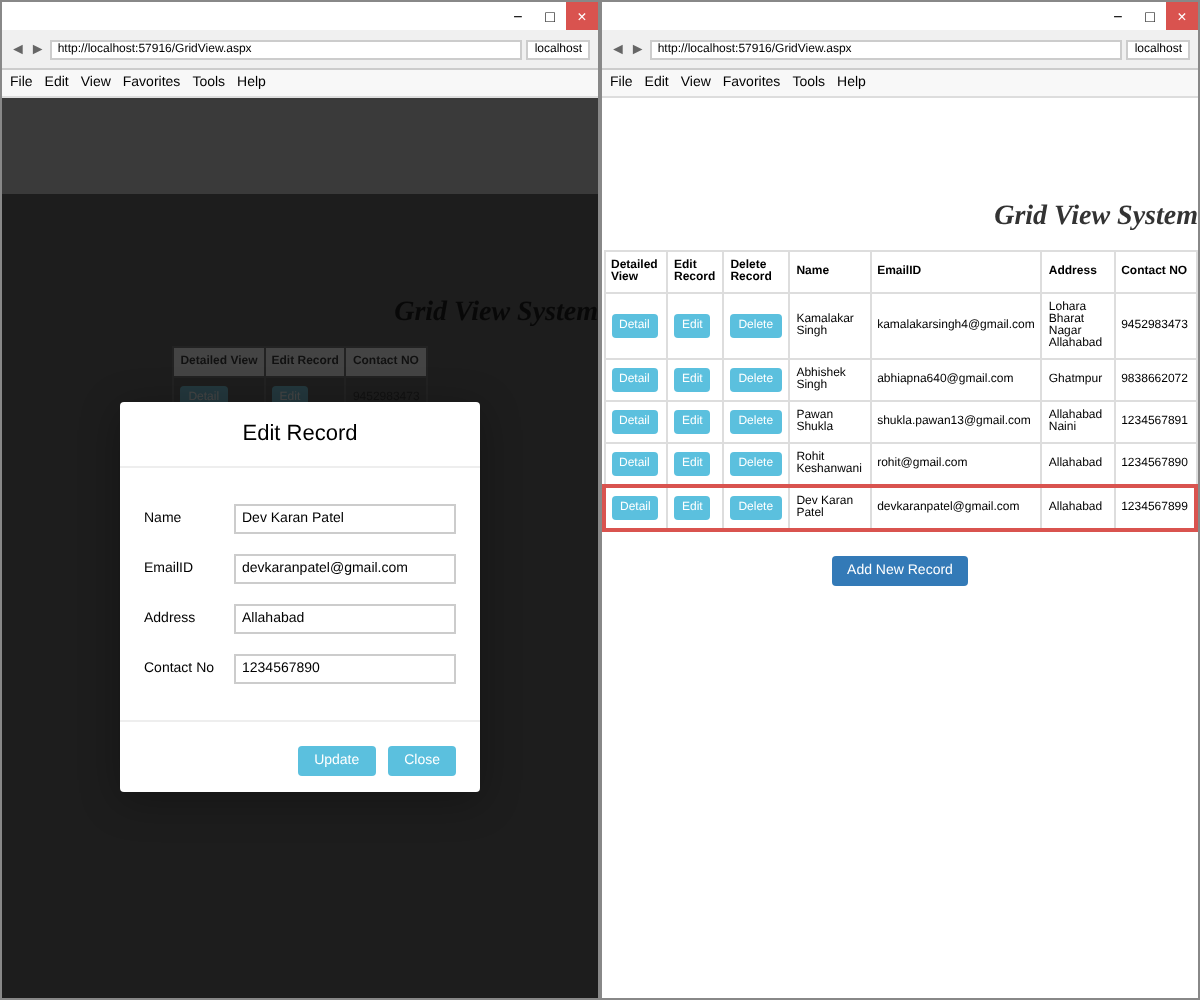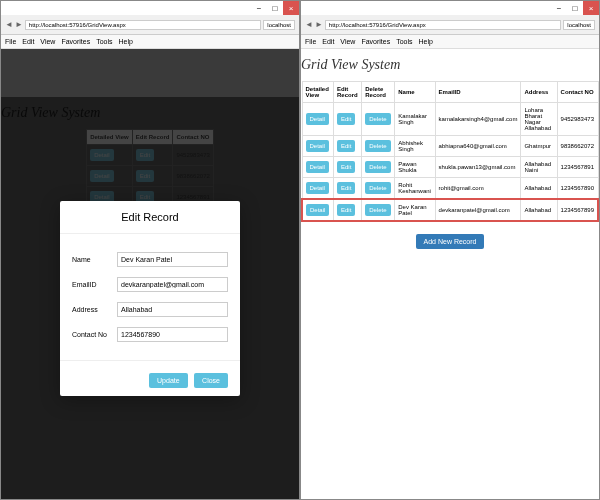--- a/index.html
+++ b/index.html
@@ -9,21 +9,21 @@
 .titlebar .btn { width: 16px; height: 14px; font-size: 8px; display: flex; align-items: center; justify-content: center; }
 .titlebar .close { background: #d9534f; color: #fff; }
 .addrbar { height: 20px; background: #f0f0f0; display: flex; align-items: center; padding: 0 4px; gap: 2px; border-bottom: 1px solid #ccc; }
 .addrbar .nav { font-size: 8px; color: #666; }
 .addrbar .url { flex: 1; background: #fff; border: 1px solid #ccc; font-size: 6px; padding: 1px 3px; overflow: hidden; white-space: nowrap; }
 .addrbar .tab { background: #fff; border: 1px solid #ccc; font-size: 6px; padding: 1px 3px; }
 .menubar { height: 14px; background: #f8f8f8; display: flex; align-items: center; padding: 0 4px; gap: 6px; font-size: 7px; border-bottom: 1px solid #ddd; }
 .content { flex: 1; position: relative; overflow: hidden; }
 .left .content { background: #3a3a3a; }
 .right .content { background: #fff; }
-.page-title { text-align: left; font-size: 14px; font-weight: normal; padding: 8px 0; color: #333; font-style: italic; font-family: Georgia, serif; }
+.page-title { text-align: right; font-size: 14px; font-weight: bold; padding: 8px 0; color: #333; font-style: italic; font-family: Georgia, serif; margin-top: 44px; }
 .left .page-title { color: #111; }
 .grid { margin: 0 auto; border-collapse: collapse; font-size: 6px; }
 .grid th, .grid td { border: 1px solid #ddd; padding: 4px 3px; text-align: left; vertical-align: middle; }
 .grid th { font-weight: bold; background: #fff; }
 .left .grid th, .left .grid td { border-color: #555; }
 .act-btn { background: #5bc0de; color: #fff; border: none; padding: 3px 4px; font-size: 6px; border-radius: 2px; cursor: pointer; }
 .left .grid { opacity: 0.4; }
 .modal-overlay { position: absolute; inset: 48px 0 0 0; background: rgba(0,0,0,0.5); display: flex; align-items: center; justify-content: center; }
 .modal { background: #fff; width: 180px; padding: 0; border-radius: 2px; box-shadow: 0 4px 20px rgba(0,0,0,0.3); }
 .modal-header { text-align: center; font-size: 11px; padding: 10px; border-bottom: 1px solid #eee; }

